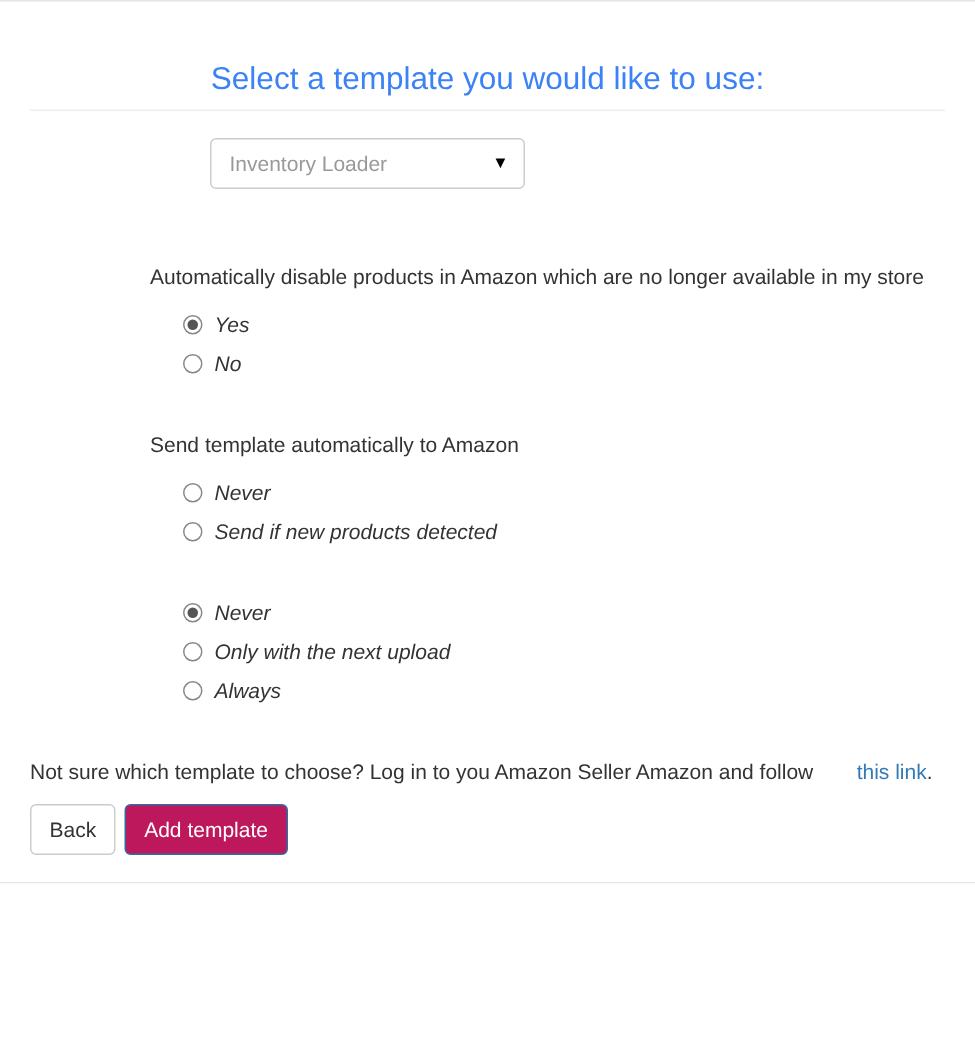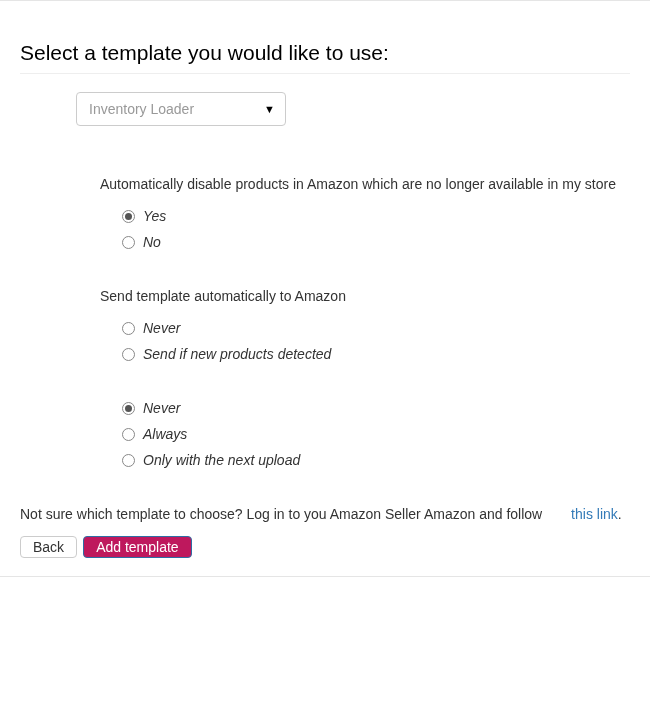--- a/index.html
+++ b/index.html
@@ -13,30 +13,31 @@
     width: 650px;
   }
   .container {
     border-top: 1px solid #e5e5e5;
     border-bottom: 1px solid #e5e5e5;
     padding: 40px 20px 18px 20px;
   }
   .page-title {
     font-size: 21px;
     font-weight: 500;
-    color: #000000;
+    color: #3b82f6;
     margin: 0 0 8px 0;
+    text-align: center;
   }
   .title-rule {
     border: none;
     border-top: 1px solid #eee;
     margin: 0 0 18px 0;
   }
   .select-wrap {
-    margin-left: 56px;
+    margin-left: 120px;
     margin-bottom: 50px;
   }
   .select {
     width: 210px;
     height: 34px;
     border: 1px solid #ccc;
     border-radius: 4px;
     background: #fff;
     display: flex;
     align-items: center;
@@ -102,21 +103,21 @@
     padding-left: 25px;
   }
   .btn-row {
     display: flex;
     gap: 6px;
   }
   .btn {
     display: inline-flex;
     align-items: center;
     justify-content: center;
-    height: 22px;
+    height: 34px;
     padding: 0 12px;
     border-radius: 4px;
     font-size: 14px;
     cursor: pointer;
     border: 1px solid transparent;
   }
   .btn-default {
     background: #fff;
     border-color: #ccc;
     color: #333;
@@ -169,25 +170,25 @@
 
   <div class="group">
     <div class="option-row">
       <span class="radio checked">
           <span class="dot"></span>
         </span>
       <span class="option-label">Never</span>
     </div>
     <div class="option-row">
       <span class="radio"></span>
-      <span class="option-label">Always</span>
+      <span class="option-label">Only with the next upload</span>
     </div>
     <div class="option-row">
       <span class="radio"></span>
-      <span class="option-label">Only with the next upload</span>
+      <span class="option-label">Always</span>
     </div>
   </div>
 
   <p class="help-text">
     <span>Not sure which template to choose? Log in to you Amazon Seller Amazon and follow </span><a href="#">this link</a><span>.</span>
   </p>
 
   <div class="btn-row">
     <div class="btn btn-default">Back</div>
     <div class="btn btn-primary">Add template</div>

